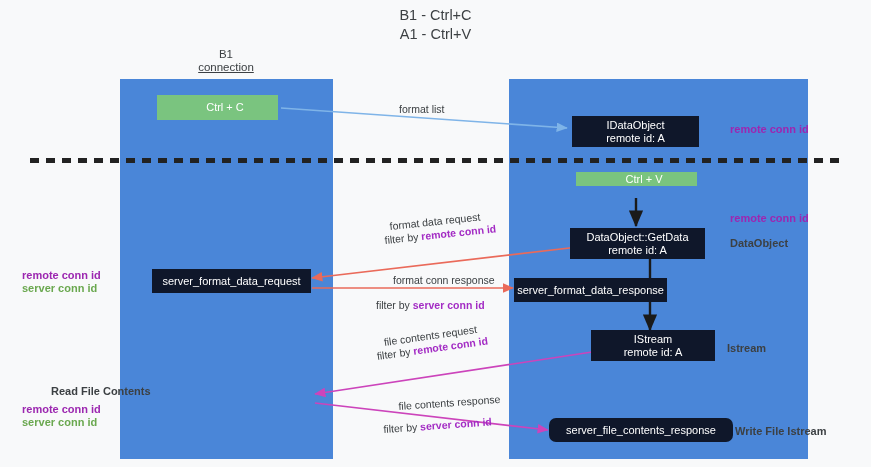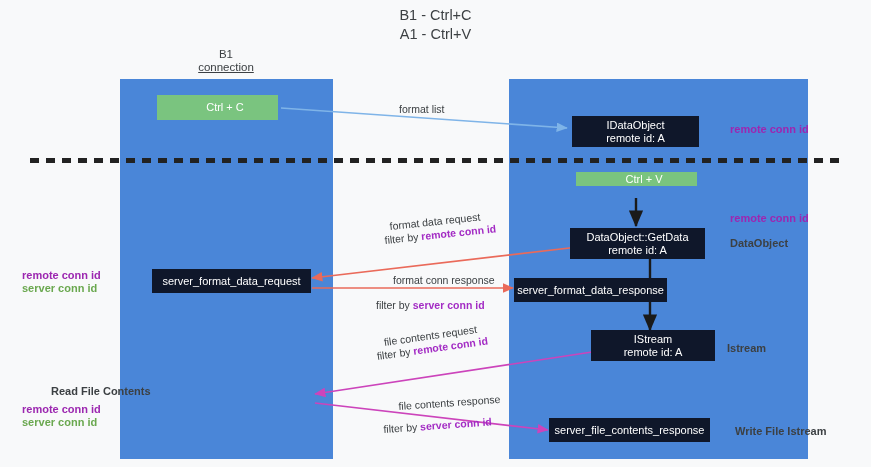--- a/index.html
+++ b/index.html
@@ -109,21 +109,21 @@
   <div class="box orange" style="left:152px;top:269px;width:159px;height:24px;">
     <span>server_format_data_request</span>
   </div>
 
   <div class="box orange" style="left:591px;top:330px;width:124px;height:31px;flex-direction:column;">
     <span>IStream</span>
     <span>remote id: A</span>
   </div>
 
 
-  <div class="box orange" style="left:549px;top:418px;width:161px;height:24px;">
+  <div class="box orange" style="left:549px;top:418px;width:184px;height:24px;border-radius:7px;">
     <span>server_file_contents_response</span>
   </div>
 
   <div class="lbl" style="left:399px;top:103px;">
     <span>format list</span>
   </div>
 
   <div class="lbl" style="left:389px;top:220px;transform:rotate(-6deg);transform-origin:left top;">
     <span>format data request</span>
   </div>

